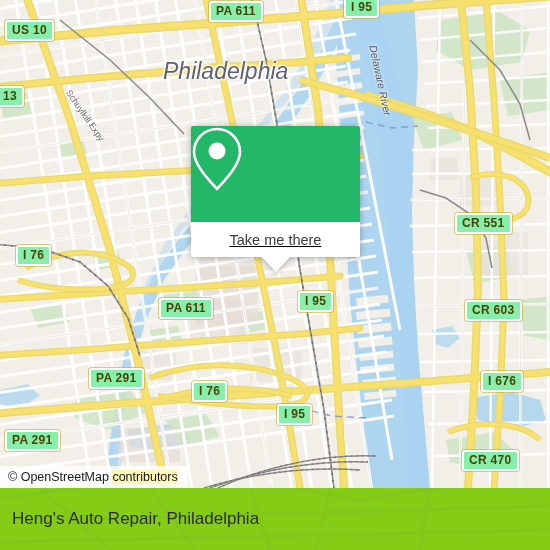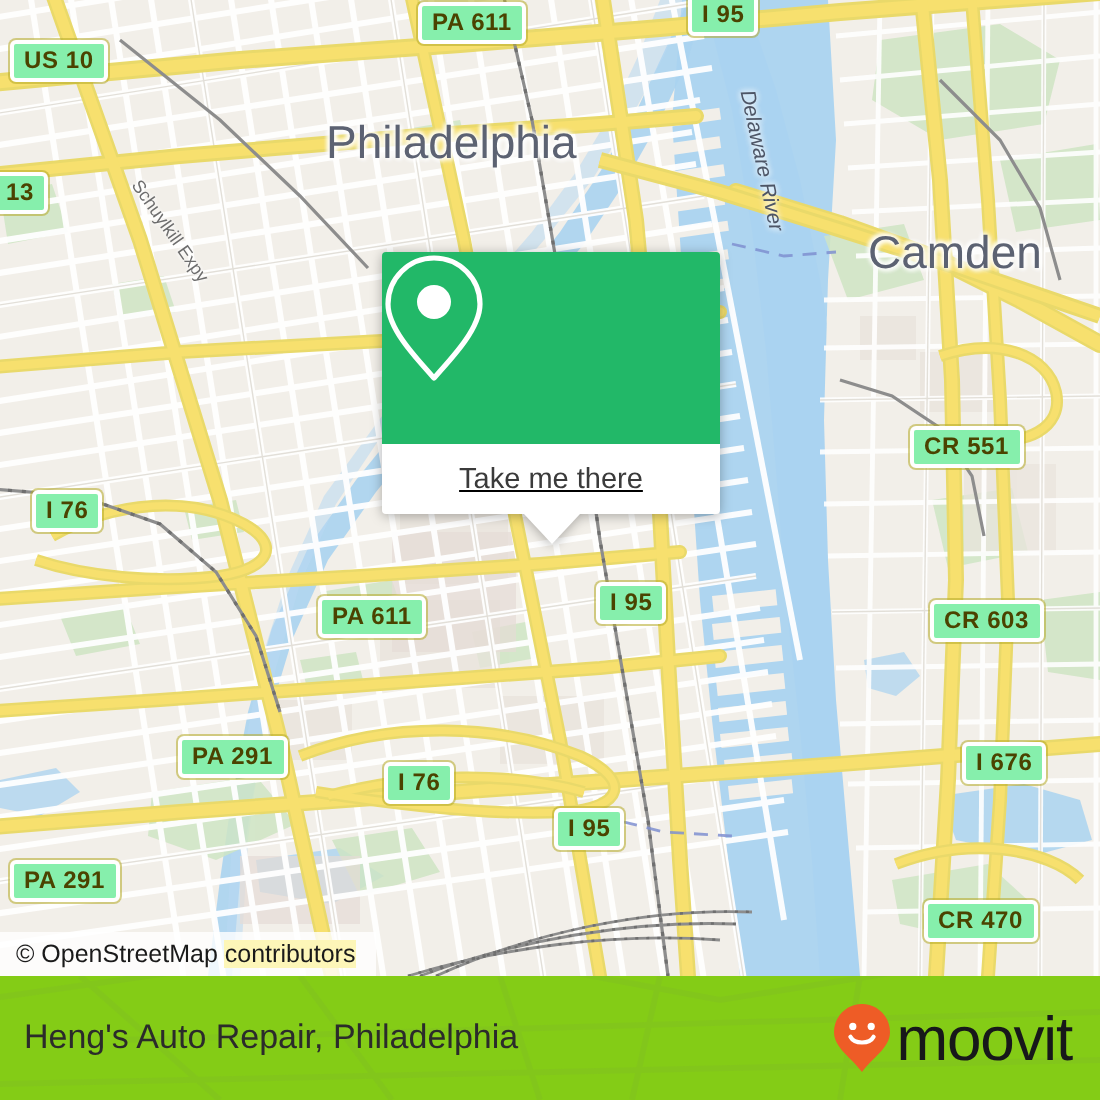--- a/index.html
+++ b/index.html
@@ -358,22 +358,21 @@
           <path d="M218 488 C266 466, 324 454, 376 456"></path>
         </g>
 
         <g stroke="#7f8fd0" stroke-width="1.4" stroke-dasharray="7 5" fill="none" opacity=".85">
           <path d="M366 122 L392 128 L418 126"></path>
           <path d="M300 408 L332 416 L366 418"></path>
         </g>
       </g>
     </svg>
 
-    <div class="placelbl" style="left:163px;top:58px;">Philadelphia</div>
-    <div class="placelbl" style="left:434px;top:113px;">Camden</div>
+    <div class="placelbl" style="left:163px;top:58px;font-style:italic;">Philadelphia</div>
 
     <div class="riverlbl" style="left:379px;top:44px;transform:rotate(78deg);transform-origin:left top;">Delaware River</div>
     <div class="hwylbl" style="left:72px;top:88px;transform:rotate(55deg);transform-origin:left top;">Schuylkill Expy</div>
 
     <div class="shield" style="left:5px;top:20px;">US 10</div>
     <div class="shield" style="left:209px;top:1px;">PA 611</div>
     <div class="shield" style="left:344px;top:-3px;">I 95</div>
     <div class="shield" style="left:-4px;top:86px;">13</div>
     <div class="shield" style="left:455px;top:213px;">CR 551</div>
     <div class="shield" style="left:16px;top:245px;">I 76</div>
@@ -410,24 +409,15 @@
         <path d="M40 488 L110 550"></path>
         <path d="M150 488 L196 550"></path>
         <path d="M250 488 L270 550"></path>
         <path d="M330 488 L316 550"></path>
         <path d="M430 488 L420 550"></path>
         <path d="M60 520 L550 506"></path>
         <path d="M0 542 L550 530"></path>
       </g>
     </svg>
     <div id="footer-title">Heng's Auto Repair, Philadelphia</div>
-    <div id="brand">
-      <svg width="30" height="36" viewBox="0 0 30 36">
-        <path d="M15 1 C7.3 1 1 7.3 1 15 C1 23 10 28 15 35 C20 28 29 23 29 15 C29 7.3 22.7 1 15 1 Z" fill="#ee5c26"></path>
-        <circle cx="10.4" cy="12.2" r="1.8" fill="#ffffff"></circle>
-        <circle cx="19.6" cy="12.2" r="1.8" fill="#ffffff"></circle>
-        <path d="M9.2 17.4 C11.2 21.2, 18.8 21.2, 20.8 17.4" stroke="#ffffff" stroke-width="2.1" fill="none" stroke-linecap="round"></path>
-      </svg>
-      <span id="brand-name">moovit</span>
-    </div>
   </div>
 
 </div>
 
 </body></html>

